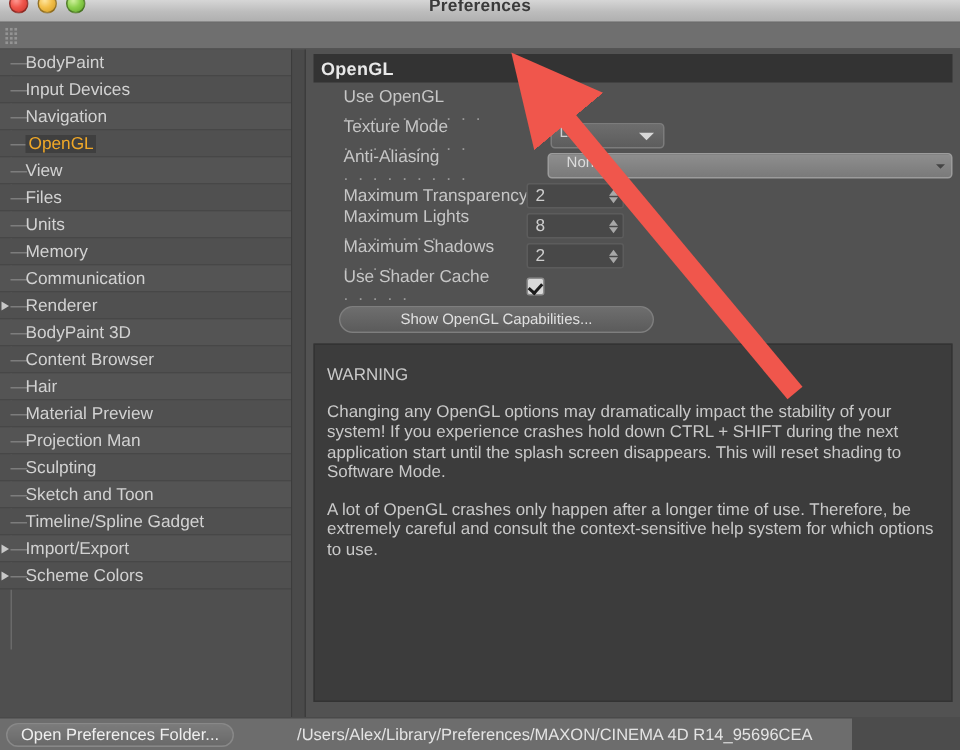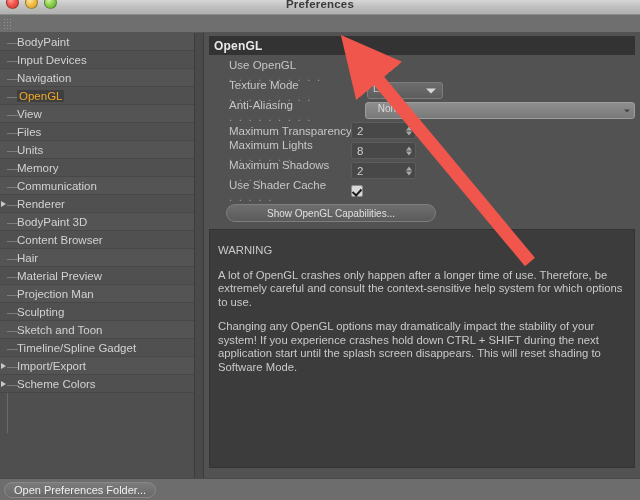--- a/index.html
+++ b/index.html
@@ -228,21 +228,21 @@
     font-size: 11.3px;
     line-height: 13.5px;
     padding: 14px 8px 0 8px;
     overflow: hidden;
   }
   .warning-box .w-title { margin-bottom: 11px; }
   .warning-box p { margin-bottom: 11px; }
 
   
   .statusbar {
-    position: absolute; left: 0; bottom: 0; width: 640px; height: 22px;
+    position: absolute; left: 0; bottom: 0; width: 568px; height: 22px;
     background: #6d6d6d;
     border-top: 1px solid #4a4a4a;
     display: flex; align-items: center;
     padding-left: 4px;
     gap: 32px;
   }
   .status-btn {
     height: 16px;
     background: linear-gradient(to bottom, #7b7b7b, #696969);
     border: 1px solid #888;
@@ -451,29 +451,30 @@
           </div>
         </div>
 
       <div class="btn-row">
         <div class="push-btn">Show OpenGL Capabilities...</div>
       </div>
 
       <div class="warning-box">
         <div class="w-title">WARNING</div>
         <div id="warning-paras">
+            <p>Changing any OpenGL options may dramatically impact the stability of your system! If you experience crashes hold down CTRL + SHIFT during the next application start until the splash screen disappears. This will reset shading to Software Mode.</p>
             <p>A lot of OpenGL crashes only happen after a longer time of use. Therefore, be extremely careful and consult the context-sensitive help system for which options to use.</p>
-            <p>Changing any OpenGL options may dramatically impact the stability of your system! If you experience crashes hold down CTRL + SHIFT during the next application start until the splash screen disappears. This will reset shading to Software Mode.</p>
           </div>
       </div>
     </div>
   </div>
 
   <div class="statusbar">
     <div class="status-btn">Open Preferences Folder...</div>
+    <div class="status-path">/Users/Alex/Library/Preferences/MAXON/CINEMA 4D R14_95696CEA</div>
   </div>
 
   <svg class="annot" viewBox="0 0 640 500">
     <defs>
       <marker id="arrowhead" markerWidth="4.6" markerHeight="4.6" refX="1.1" refY="2.3" orient="auto">
         <polygon points="0,0 4.6,2.3 0,4.6" id="arrow-poly" fill="#f0564c"></polygon>
       </marker>
     </defs>
     <line id="annot-line" stroke-width="13" stroke-linecap="butt" marker-end="url(#arrowhead)" x1="530" y1="262" x2="370" y2="70" stroke="#f0564c"></line>
   </svg>

